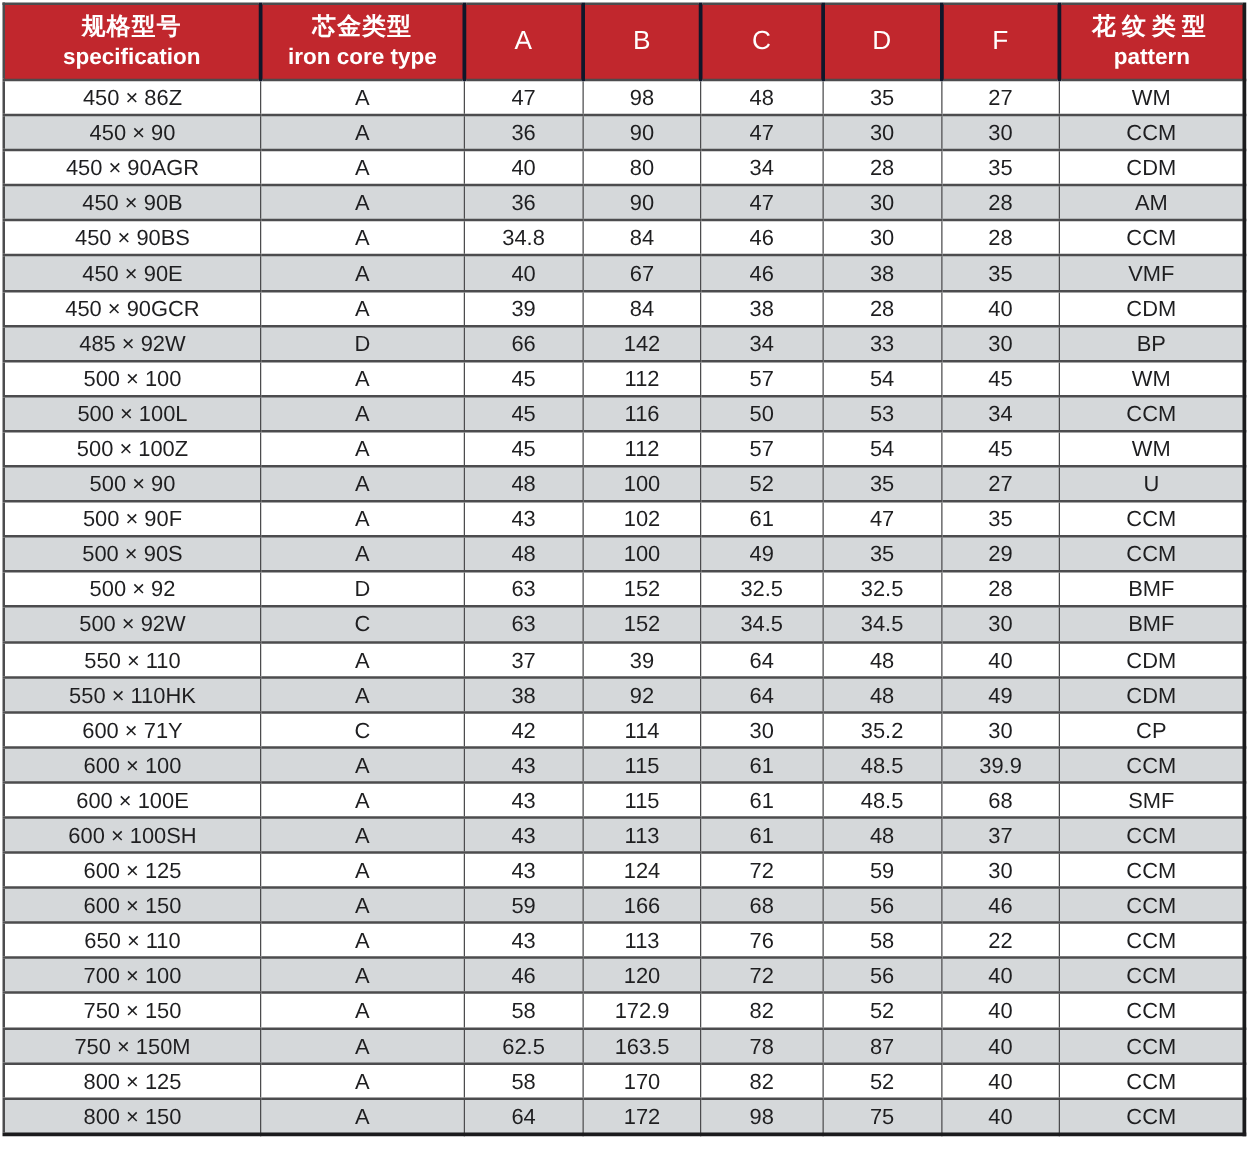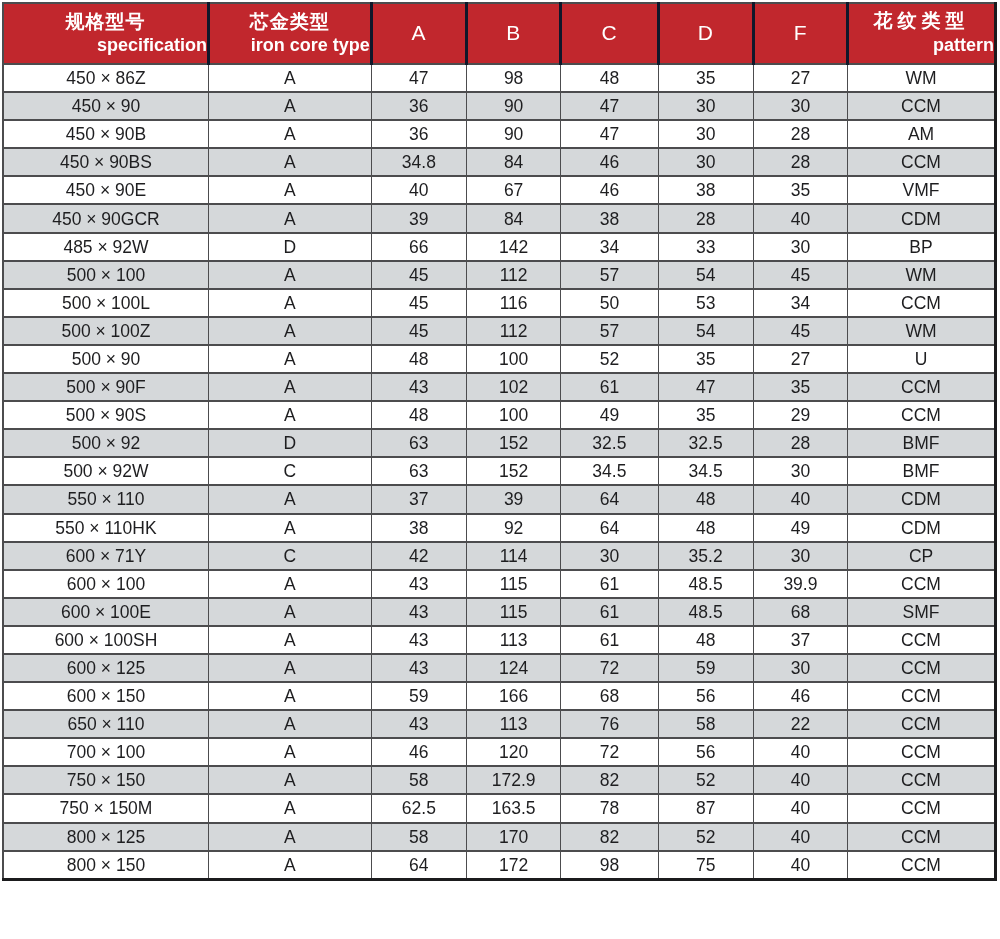--- a/index.html
+++ b/index.html
@@ -42,25 +42,24 @@
     padding: 5px 0 6px 0;
     height: 48px;
     border-bottom: 2px solid #4c4c4e;
   }
   thead th + th { border-left: 3px solid #0f172a; }
   thead th .zh {
     font-size: 19px;
     letter-spacing: 1px;
     line-height: 24px;
   }
-  thead th:last-child .zh { letter-spacing: 5px; font-family: Liberation Mono, monospace; }
+  thead th:last-child .zh { letter-spacing: 5px; }
   thead th .en {
     font-size: 18px;
     line-height: 22px;
-    text-align: right;
   }
   thead th.letter {
     font-size: 21px;
     font-weight: normal;
     letter-spacing: 0.5px;
   }
 
   tbody td {
     height: 26.1px;
     line-height: 26px;
@@ -126,20 +125,30 @@
           <td>450 × 90</td>
           <td>A</td>
           <td>36</td>
           <td>90</td>
           <td>47</td>
           <td>30</td>
           <td>30</td>
           <td>CCM</td>
         </tr>
         <tr>
+          <td>450 × 90AGR</td>
+          <td>A</td>
+          <td>40</td>
+          <td>80</td>
+          <td>34</td>
+          <td>28</td>
+          <td>35</td>
+          <td>CDM</td>
+        </tr>
+        <tr>
           <td>450 × 90B</td>
           <td>A</td>
           <td>36</td>
           <td>90</td>
           <td>47</td>
           <td>30</td>
           <td>28</td>
           <td>AM</td>
         </tr>
         <tr>

